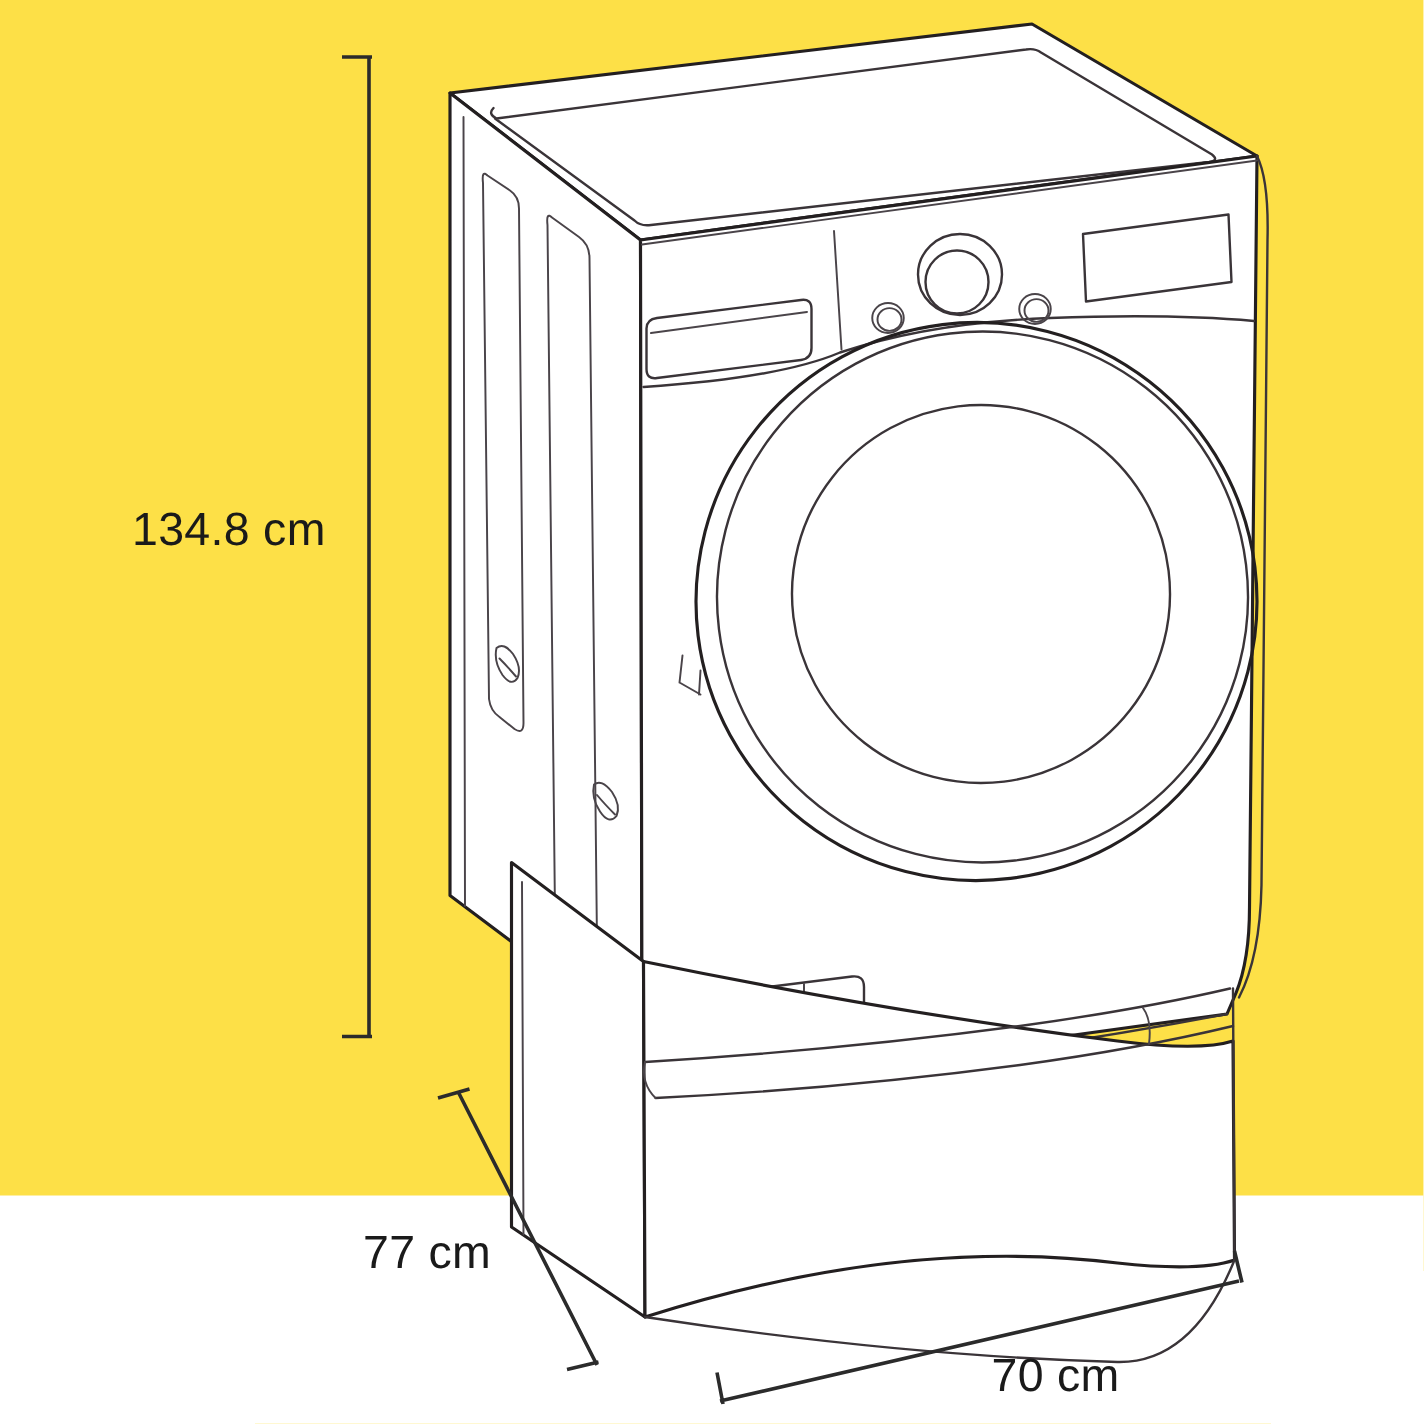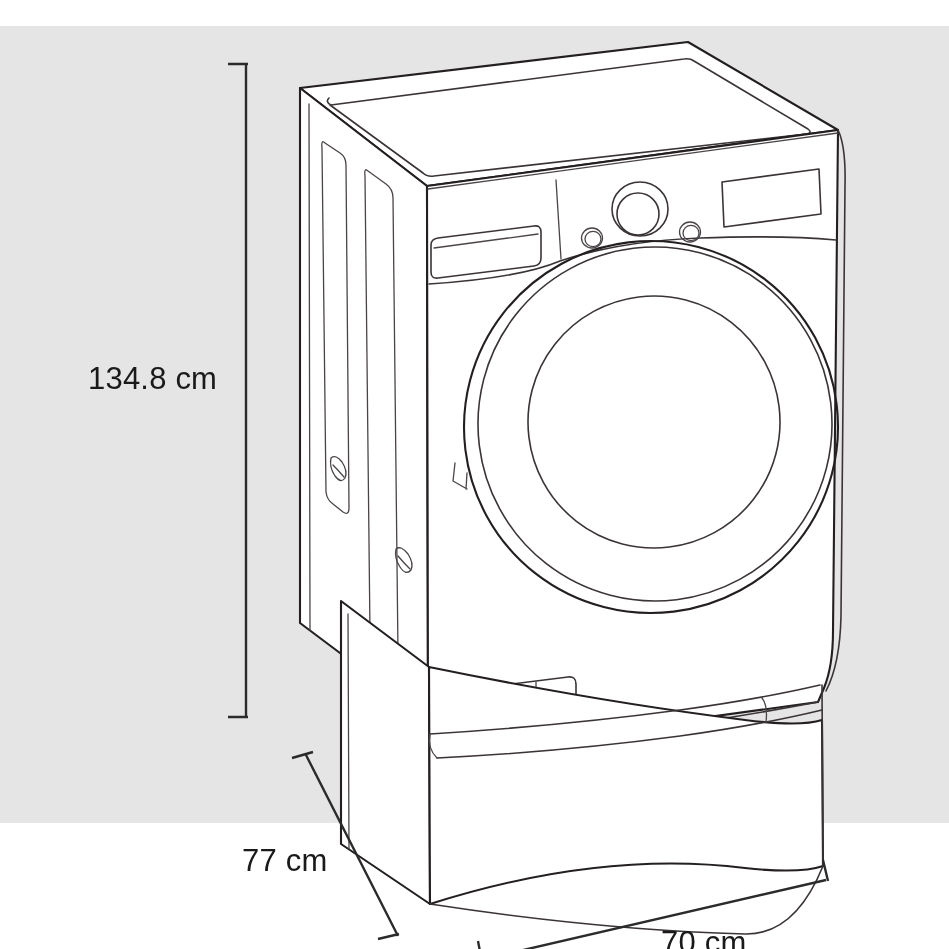--- a/index.html
+++ b/index.html
@@ -11,22 +11,21 @@
   body {
     width: 949px;
     height: 949px;
     overflow: hidden;
     font-family: "Liberation Sans", "DejaVu Sans", sans-serif;
   }
   #stage {
     position: relative;
     width: 949px;
     height: 797px;
-    background: #e5e5e5;
-    margin-top: 26px;
+    background: #fde047;
   }
   #drawing {
     position: absolute;
     left: 0;
     top: 0;
     width: 949px;
     height: 949px;
     display: block;
   }
   .dim-label {

